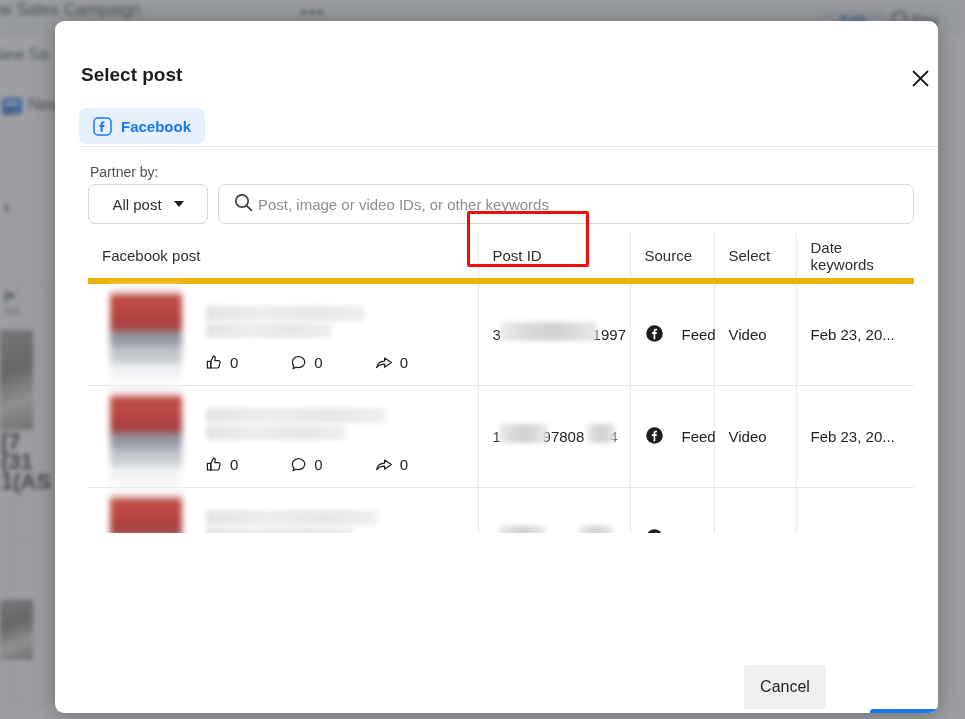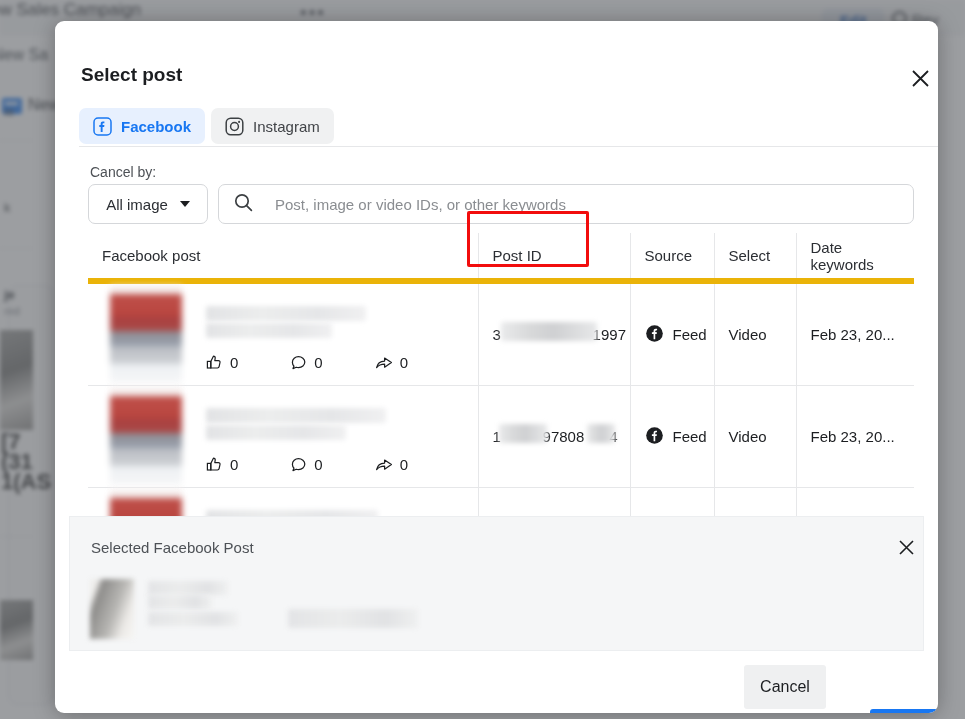--- a/index.html
+++ b/index.html
@@ -149,21 +149,21 @@
   .caret {
     width: 0; height: 0;
     border-left: 5px solid transparent; border-right: 5px solid transparent;
     border-top: 6px solid #1c1e21;
   }
   .search {
     position: absolute; left: 163px; top: 163px;
     width: 696px; height: 40px;
     border: 1px solid #d5d7da; border-radius: 7px;
     background: #fff;
-    display: flex; align-items: center; gap: 22px; padding-left: 15px;
+    display: flex; align-items: center; gap: 5px; padding-left: 15px;
   }
   .search input {
     border: 0; outline: 0; background: transparent;
     font-family: "Liberation Sans", sans-serif;
     font-size: 15px; color: #1c1e21; width: 620px;
   }
   .search input::placeholder { color: #8a8d91; }
 
   
   .tbl-clip {
@@ -217,21 +217,21 @@
   }
   .eng { display: flex; align-items: center; gap: 7px; }
   .eng svg { display: block; }
 
   .idcell { position: relative; margin-top: 39px; }
   .idblur {
     position: absolute; height: 19px; border-radius: 2px;
     background: linear-gradient(90deg,#e9eaeb,#d8d9da 30%,#cfd0d2 55%,#e7e8e9);
     filter: blur(2.6px);
   }
-  .src { display: flex; align-items: center; gap: 9px; }
+  .src { display: flex; align-items: center; gap: 18px; }
 
   
   .redbox {
     position: absolute; left: 412px; top: 190px;
     width: 122px; height: 56px;
     border: 3px solid #f20d0d; border-radius: 2px;
     pointer-events: none;
   }
 
   
@@ -322,37 +322,27 @@
   <div class="tabs">
     <div class="tab active">
       <span>
         <svg width="19" height="19" viewBox="0 0 19 19">
           <rect x="1" y="1" width="17" height="17" rx="4" fill="none" stroke="#1877f2" stroke-width="1.5"></rect>
           <path d="M11.4 6.3h-1.1c-.5 0-.7.3-.7.7v1.1h1.8l-.25 1.9H9.6V15H7.7V10H6.3V8.1h1.4V6.8c0-1.4.8-2.3 2.2-2.3h1.5z" fill="#1877f2"></path>
         </svg>
       </span>
       <span>Facebook</span>
     </div>
-    <div class="tab shaded">
-      <span>
-        <svg width="19" height="19" viewBox="0 0 19 19">
-          <rect x="1.2" y="1.2" width="16.6" height="16.6" rx="4.5" fill="none" stroke="#3c4043" stroke-width="1.5"></rect>
-          <circle cx="9.5" cy="9.5" r="3.9" fill="none" stroke="#3c4043" stroke-width="1.5"></circle>
-          <circle cx="14.1" cy="4.9" r="1.05" fill="#3c4043"></circle>
-        </svg>
-      </span>
-      <span>Instagram</span>
-    </div>
   </div>
   <div class="tabs-rule"></div>
 
-  <div class="filter-label">Cancel by:</div>
+  <div class="filter-label">Partner by:</div>
 
   <div class="dd">
-    <span>All image</span>
+    <span>All post</span>
     <span class="caret"></span>
   </div>
 
   <div class="search">
     <span>
       <svg width="19" height="19" viewBox="0 0 19 19">
         <circle cx="8" cy="8" r="6.2" fill="none" stroke="#3c4043" stroke-width="1.7"></circle>
         <path d="M12.6 12.6 L17.4 17.4" stroke="#3c4043" stroke-width="1.7" stroke-linecap="round"></path>
       </svg>
     </span>
@@ -507,30 +497,17 @@
           </td>
           <td class="c-med">Video</td>
           <td class="c-date">Feb 23, 20...</td>
         </tr>
       </tbody>
     </table>
   </div>
 
   <div class="redbox"></div>
 
-  <div class="selpanel">
-    <div class="sel-title">Selected Facebook Post</div>
-    <div class="sel-close">
-      <svg width="17" height="17" viewBox="0 0 17 17">
-        <path d="M2 2 L15 15 M15 2 L2 15" stroke="#1c1e21" stroke-width="1.6" fill="none"></path>
-      </svg>
-    </div>
-    <div class="sel-thumb"></div>
-    <div class="sel-bar" style="left:78px; top:64px; width:80px;"></div>
-    <div class="sel-bar" style="left:78px; top:78px; width:64px;"></div>
-    <div class="sel-bar" style="left:78px; top:95px; width:90px;"></div>
-    <div class="sel-bar" style="left:218px; top:92px; width:130px; height:19px;"></div>
-  </div>
 
   <div class="footer-btn btn-cancel">Cancel</div>
   <div class="footer-btn btn-continue">Continue</div>
 
 </div>
 
 </body></html>

